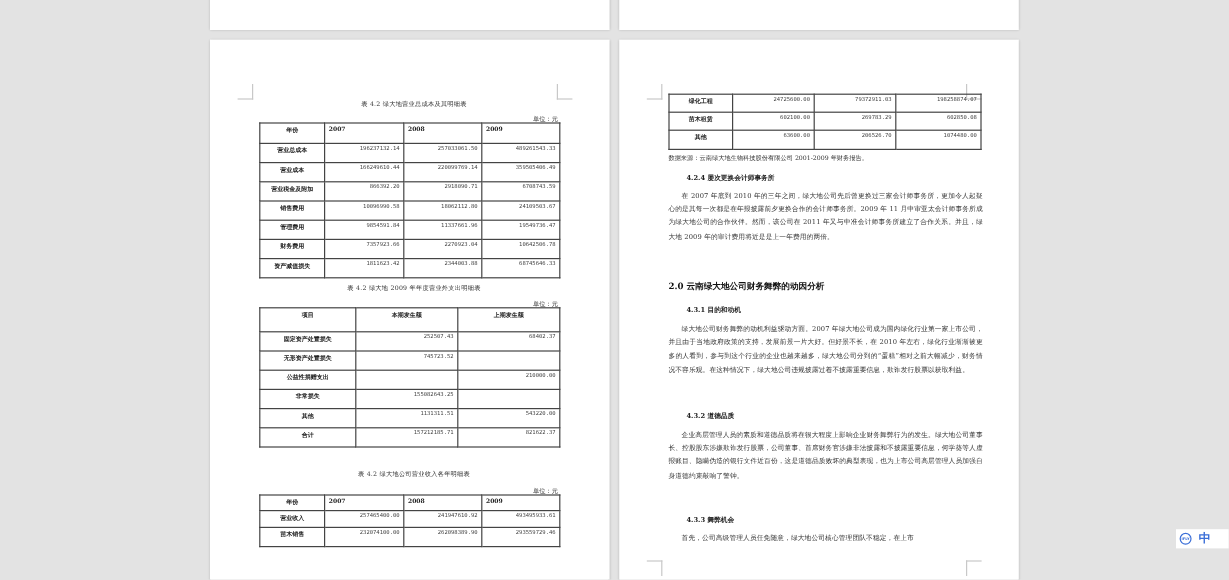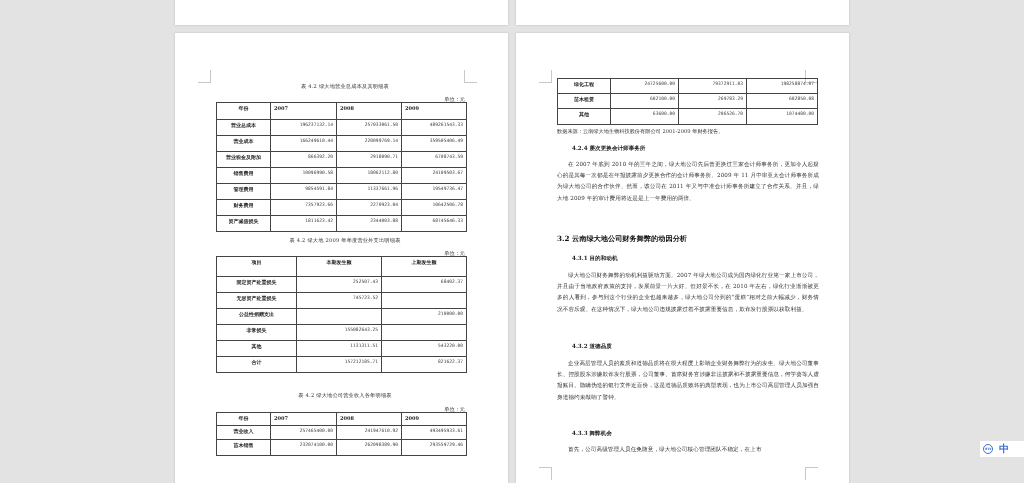--- a/index.html
+++ b/index.html
@@ -240,21 +240,21 @@
       <td class="num">1074480.00</td>
     </tr>
   </tbody>
     </table>
 
   <div class="source" style="left:41px; top:95px; width:270px;">数据来源：云南绿大地生物科技股份有限公司 2001-2009 年财务报告。</div>
 
   <div class="h3" style="left:56px; top:112px;">4.2.4 屡次更换会计师事务所</div>
   <div class="para" style="left:41px; top:126px; width:262px;">在 2007 年底到 2010 年的三年之间，绿大地公司先后曾更换过三家会计师事务所，更加令人起疑心的是其每一次都是在年报披露前夕更换合作的会计师事务所。2009 年 11 月中审亚太会计师事务所成为绿大地公司的合作伙伴。然而，该公司在 2011 年又与中准会计师事务所建立了合作关系。并且，绿大地 2009 年的审计费用将近是是上一年费用的两倍。</div>
 
-  <div class="h2" style="left:41px; top:201px;">3.2 云南绿大地公司财务舞弊的动因分析</div>
+  <div class="h2" style="left:41px; top:201px;">2.0 云南绿大地公司财务舞弊的动因分析</div>
 
   <div class="h3" style="left:56px; top:222px;">4.3.1 目的和动机</div>
   <div class="para" style="left:41px; top:237px; width:262px;">绿大地公司财务舞弊的动机利益驱动方面。2007 年绿大地公司成为国内绿化行业第一家上市公司，并且由于当地政府政策的支持，发展前景一片大好。但好景不长，在 2010 年左右，绿化行业渐渐被更多的人看到，参与到这个行业的企业也越来越多，绿大地公司分到的“蛋糕”相对之前大幅减少，财务情况不容乐观。在这种情况下，绿大地公司违规披露过着不披露重要信息，欺诈发行股票以获取利益。</div>
 
   <div class="h3" style="left:56px; top:310px;">4.3.2 道德品质</div>
   <div class="para" style="left:41px; top:325px; width:262px;">企业高层管理人员的素质和道德品质将在很大程度上影响企业财务舞弊行为的发生。绿大地公司董事长、控股股东涉嫌欺诈发行股票，公司董事、首席财务官涉嫌非法披露和不披露重要信息，何学葵等人虚报账目、隐瞒伪造的银行文件近百份，这是道德品质败坏的典型表现，也为上市公司高层管理人员加强自身道德约束敲响了警钟。</div>
 
   <div class="h3" style="left:56px; top:397px;">4.3.3 舞弊机会</div>
   <div class="para" style="left:41px; top:411px; width:262px;">首先，公司高级管理人员任免随意，绿大地公司核心管理团队不稳定，在上市</div>
 

